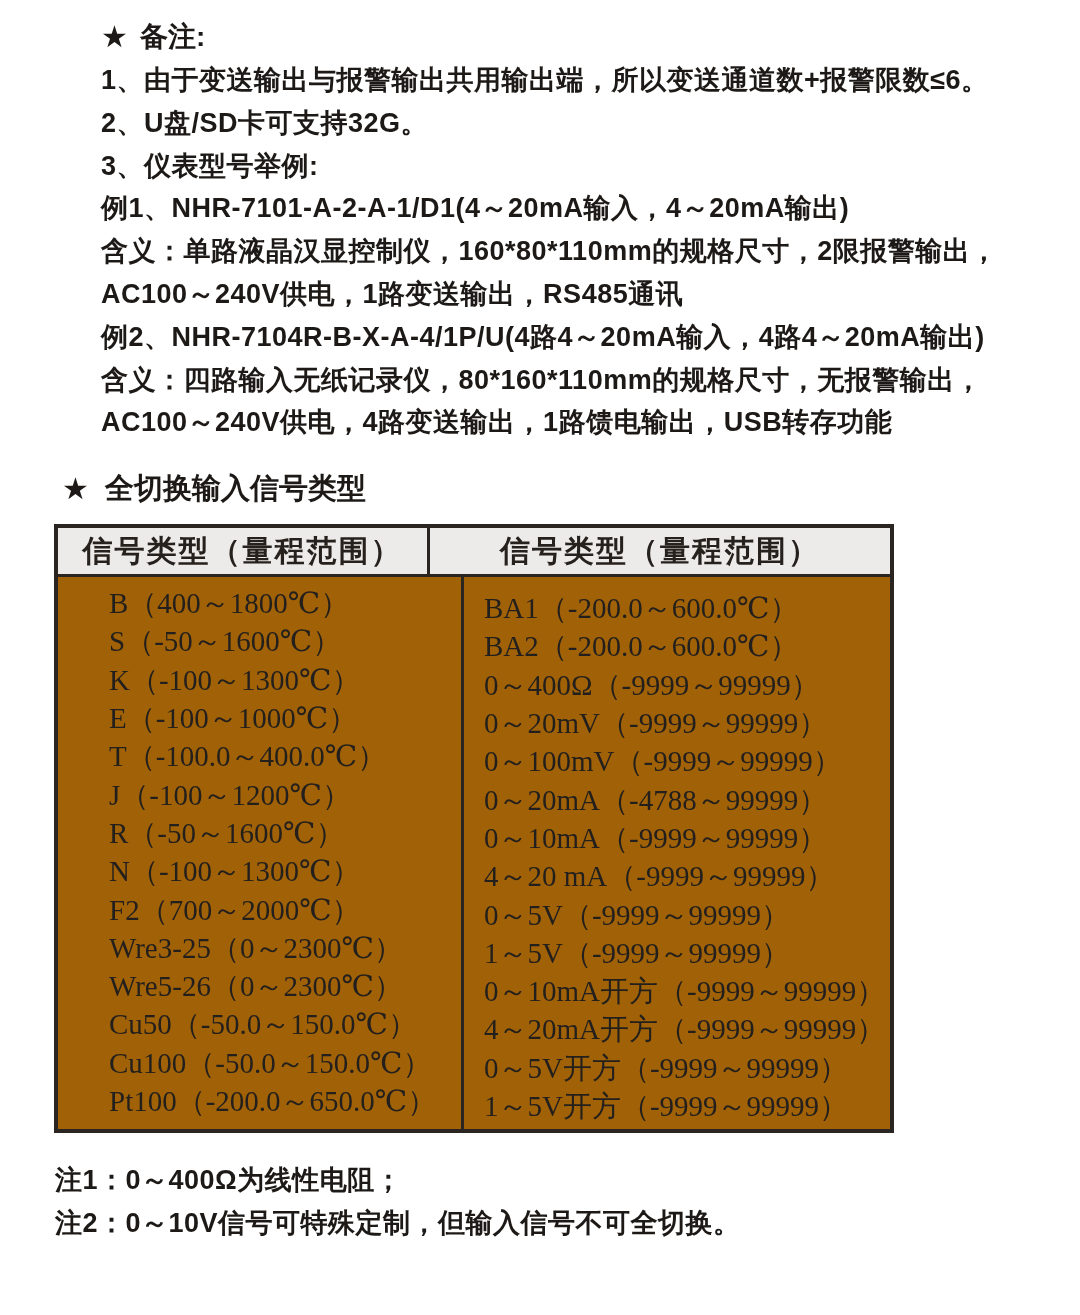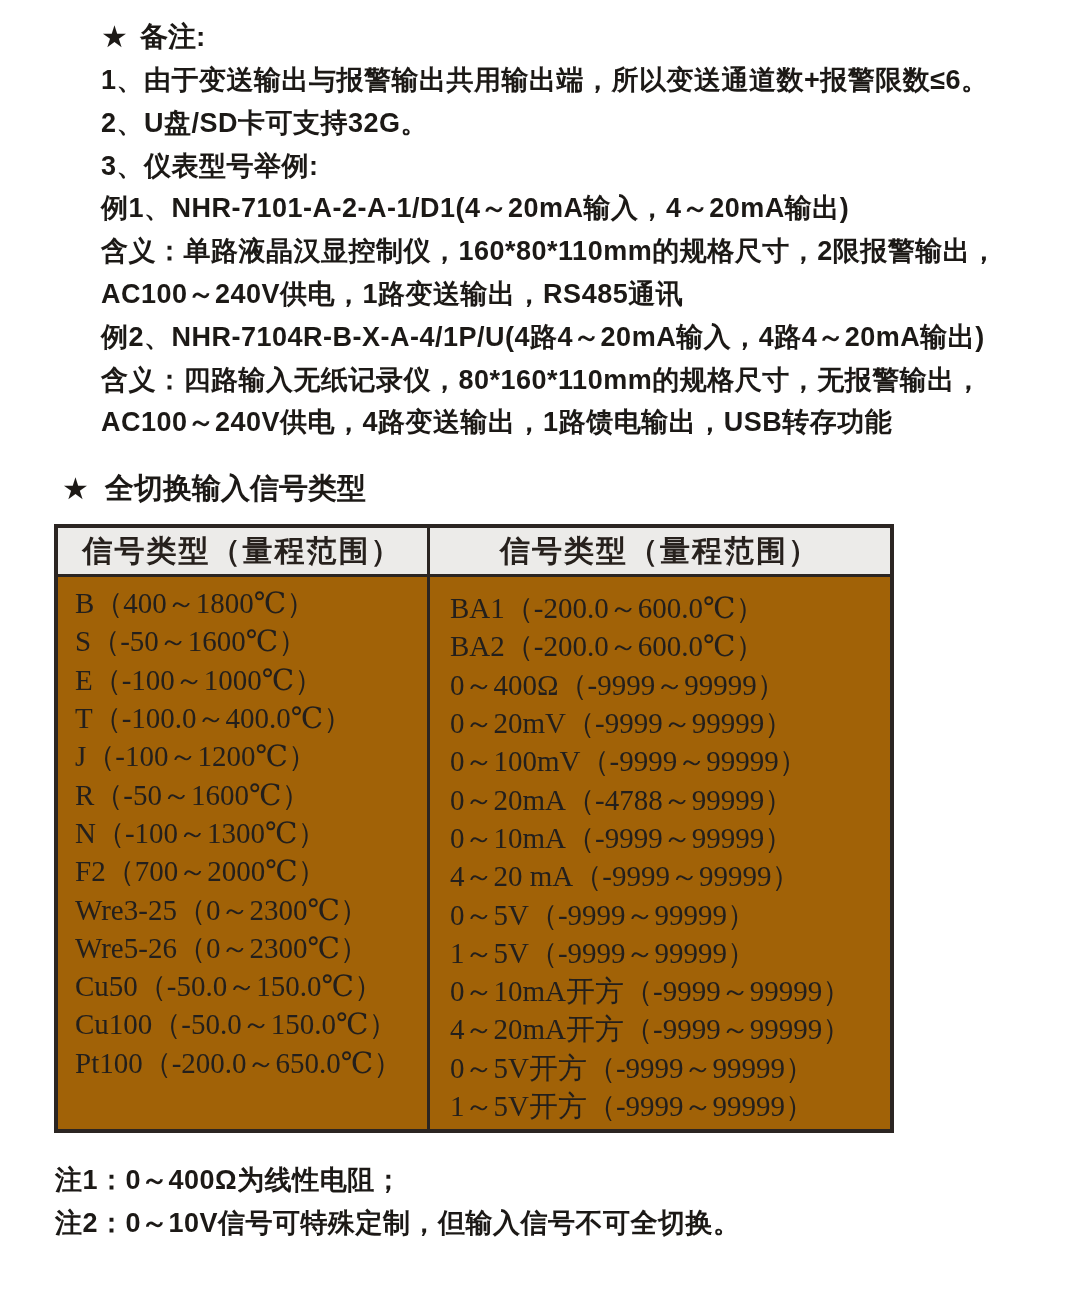--- a/index.html
+++ b/index.html
@@ -74,21 +74,21 @@
     border-right: 3px solid #2b2522;
     text-align: center;
     align-self: stretch;
     display: flex; align-items: center; justify-content: center;
   }
   .th-right {
     flex: 1;
     text-align: center;
     display: flex; align-items: center; justify-content: center;
   }
-  .sig-tbody { display: flex; }
+  .sig-tbody { display: flex; padding-left: 34px; }
   .col-left {
     width: 372px;
     border-right: 3px solid #2b2522;
     padding: 7px 0 4px 17px;
   }
   .col-right {
     flex: 1;
     padding: 12px 0 4px 20px;
   }
   .sig-row {
@@ -135,20 +135,21 @@
 
   <div class="sig-table">
     <div class="sig-thead">
       <div class="th-left">信号类型（量程范围）</div>
       <div class="th-right">信号类型（量程范围）</div>
     </div>
     <div class="sig-tbody">
       <div class="col-left">
         <div class="sig-row">B（400～1800℃）</div>
         <div class="sig-row">S（-50～1600℃）</div>
+        <div class="sig-row">K（-100～1300℃）</div>
         <div class="sig-row">E（-100～1000℃）</div>
         <div class="sig-row">T（-100.0～400.0℃）</div>
         <div class="sig-row">J（-100～1200℃）</div>
         <div class="sig-row">R（-50～1600℃）</div>
         <div class="sig-row">N（-100～1300℃）</div>
         <div class="sig-row">F2（700～2000℃）</div>
         <div class="sig-row">Wre3-25（0～2300℃）</div>
         <div class="sig-row">Wre5-26（0～2300℃）</div>
         <div class="sig-row">Cu50（-50.0～150.0℃）</div>
         <div class="sig-row">Cu100（-50.0～150.0℃）</div>

